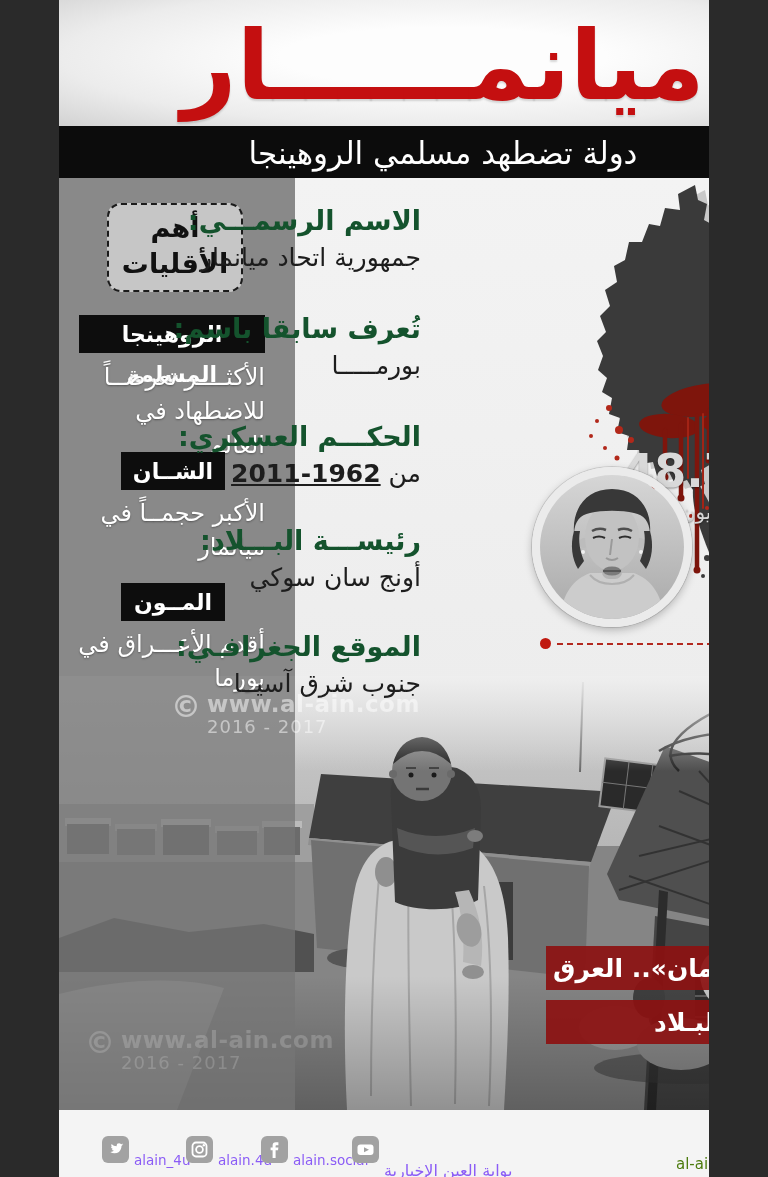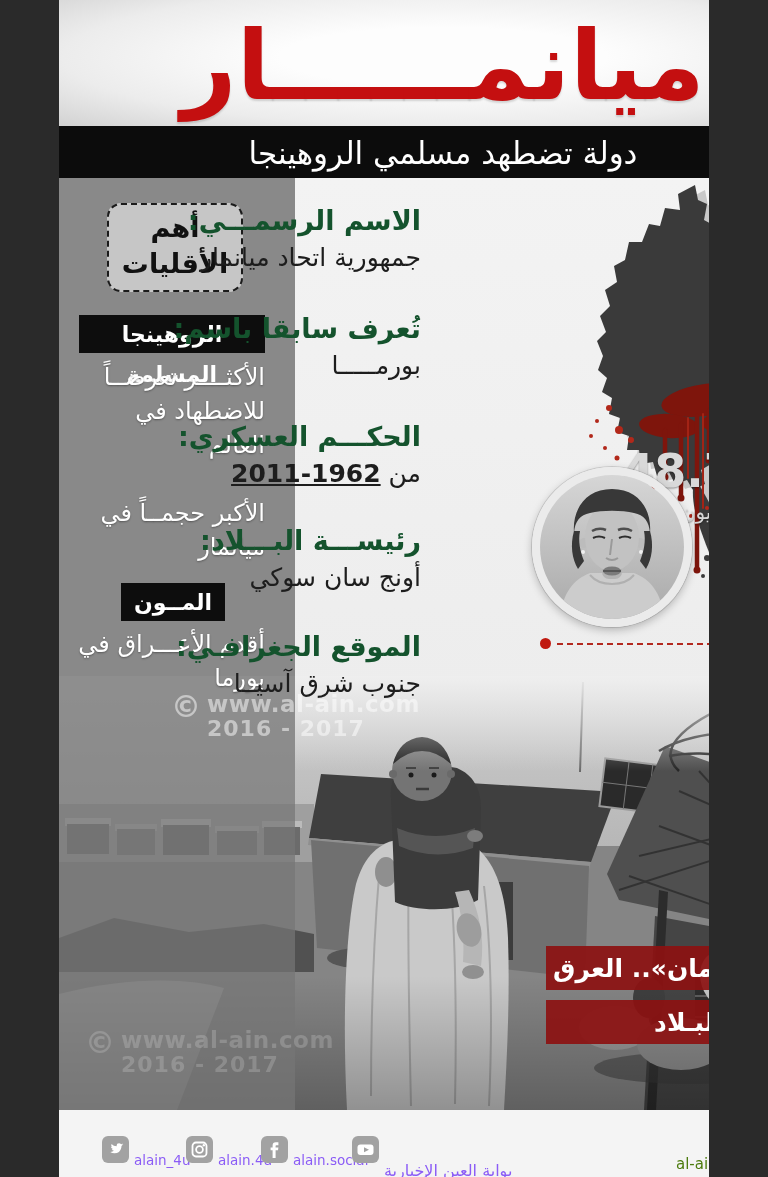--- a/index.html
+++ b/index.html
@@ -74,21 +74,21 @@
     text-align:right;direction:rtl;padding-right:0;box-sizing:border-box;}
   .cap-bar span{margin-right:0;margin-left:54px;display:inline-block;padding-right:0;}
   .cap-bar.b1{top:946px;} .cap-bar.b2{top:1000px;}
   .cap-bar .t{margin-right:0;margin-left:0;padding-right:0;margin-right:0;display:inline-block;
     transform:translateX(-54px);}
 
   
   .wm{display:flex;align-items:flex-start;z-index:3;font-weight:bold;pointer-events:none;}
   .wm .c{font-size:30px;margin-right:6px;line-height:1;}
   .wm .site{font-size:23px;line-height:1.05;letter-spacing:0.5px;}
-  .wm .years{font-size:22px;font-weight:bold;letter-spacing:1px;}
+  .wm .years{font-size:18px;font-weight:normal;letter-spacing:1px;}
   .wm1{left:112px;top:692px;color:rgba(255,255,255,0.5);}
   .wm2{left:26px;top:1028px;color:rgba(230,230,230,0.22);}
 
   
   .footer{left:0;top:1110px;width:768px;height:67px;background:#f4f4f4;z-index:5;}
   .soc-icon{position:absolute;width:27px;height:27px;top:26px;}
   .soc-label{position:absolute;top:42px;font-size:13.5px;color:#8b5cf6;}
   .soc-label.ar{font-size:16px;top:51px;direction:rtl;}
   .site-url{position:absolute;left:617px;top:45px;font-size:15px;color:#4d7c0f;}
   .logo{position:absolute;left:686px;top:10px;width:46px;height:45px;}
@@ -217,20 +217,21 @@
   <div class="abs photo-fade"></div>
 
   <div class="abs sidebar"></div>
   <div class="abs sidebar-lower"></div>
   <div class="abs minorities-badge">
     <div>أهم</div>
     <div>الأقليات</div>
   </div>
   <div class="abs sb-label l1">الروهينجا المسلمة</div>
   <div class="abs sb-desc d1">الأكثــــر تعرضــاً للاضطهاد في العالم</div>
+  <div class="abs sb-label l2">الشــان</div>
   <div class="abs sb-desc d2">الأكبر حجمــاً في ميانمار</div>
   <div class="abs sb-label l3">المــون</div>
   <div class="abs sb-desc d3">أقدم الأعـــراق في بورما</div>
 
   <div class="abs fact f1">
     <div class="h">الاسم الرسمـــي:</div>
     <div class="v">جمهورية اتحاد ميانمار</div>
   </div>
   <div class="abs fact f2">
     <div class="h">تُعرف سابقا باسم:</div>

